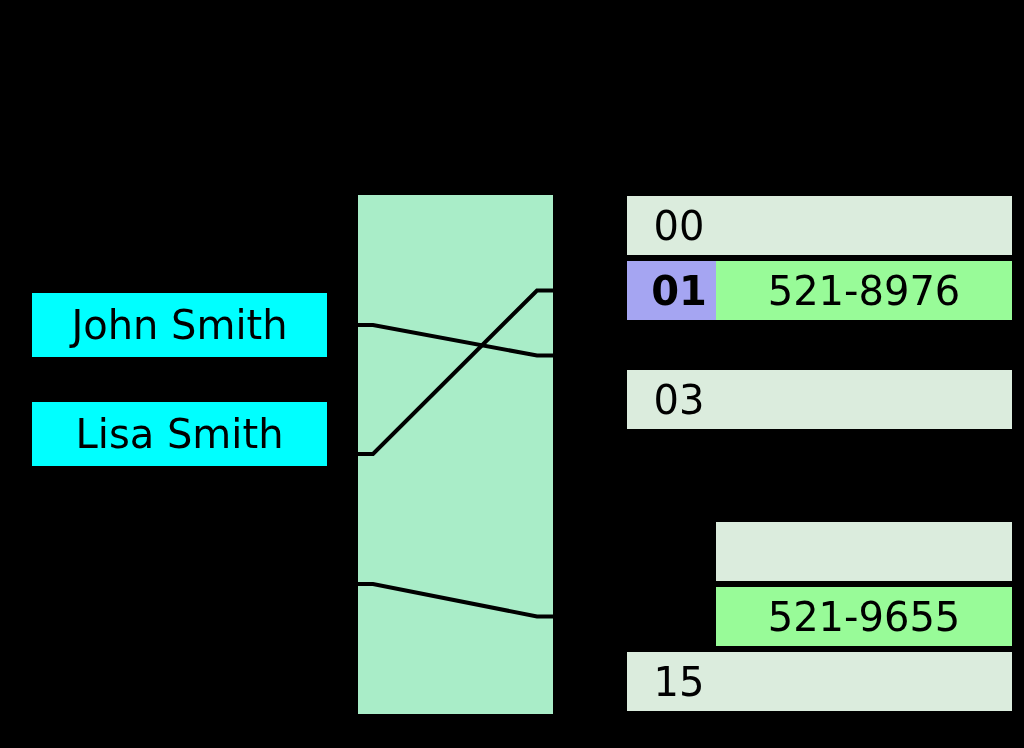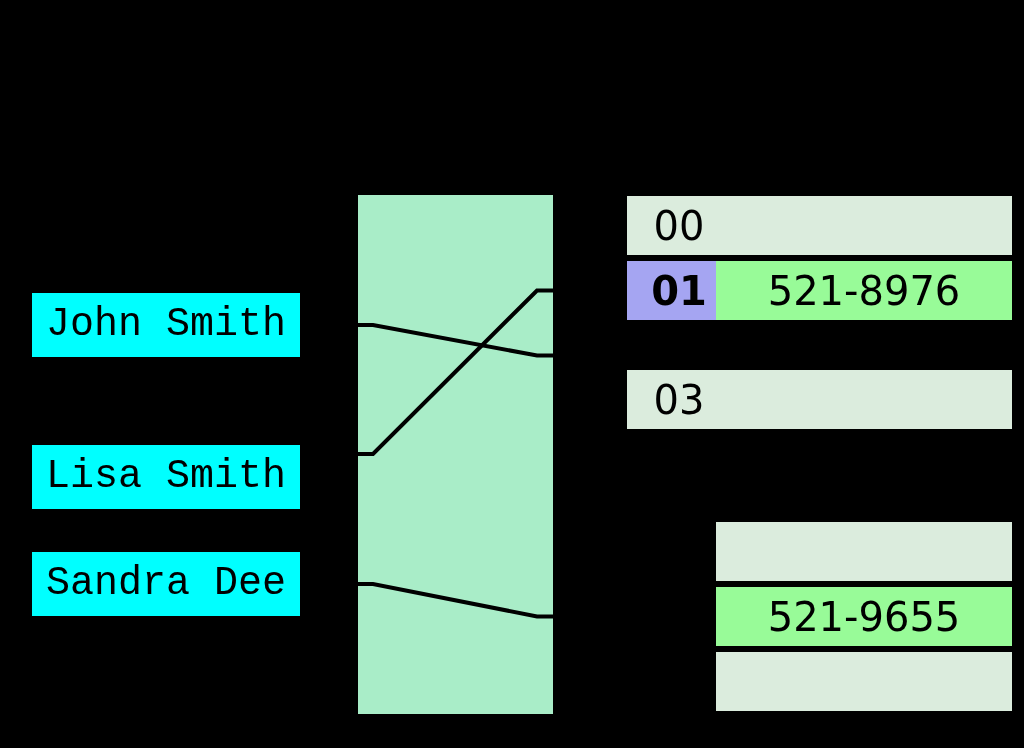--- a/index.html
+++ b/index.html
@@ -13,30 +13,29 @@
     width: 1024px;
     height: 748px;
     background: var(--background, #000);
     overflow: hidden;
     font-family: "DejaVu Sans", "Liberation Sans", sans-serif;
     color: var(--text, #000);
   }
   .key-box {
     position: absolute;
     left: 32px;
-    width: 268px;
+    width: 295px;
     height: 64px;
     background: var(--key-fill, #00FFFF);
     display: flex;
     align-items: center;
     justify-content: center;
     font-size: 40px;
     line-height: 1;
     white-space: nowrap;
-    font-family: Liberation Mono, monospace;
   }
   .hash-box {
     position: absolute;
     left: 358px;
     top: 195px;
     width: 195px;
     height: 519px;
     background: var(--hash-box-fill, #A9EDC8);
   }
   .links-svg {
@@ -86,22 +85,21 @@
   .value-cell.filled {
     background: var(--value-fill, #98FB98);
   }
 </style>
 </head>
 <body>
 
 <div class="canvas" style="--background: #000000; --key-fill: #00FFFF; --hash-box-fill: #A9EDC8; --bucket-empty-fill: #DBECDD; --bucket-occupied-fill: #A5A5F2; --value-fill: #98FB98; --line: #000000; --text: #000000;">
 
   <div class="key-box" style="top:293px">John Smith</div>
-  <div class="key-box" style="top:445px">Lisa Smith</div>
-  <div class="key-box" style="top:552px">Sandra Dee</div>
+  <div class="key-box" style="top:402px">Lisa Smith</div>
 
   <div class="hash-box"></div>
 
   <svg class="links-svg" viewBox="0 0 1024 748" xmlns="http://www.w3.org/2000/svg">
       <polyline points="327,325 373,325 537,355.5 627,355.5"></polyline>
       <polyline points="327,454 373,454 537,290.5 627,290.5"></polyline>
       <polyline points="327,584 373,584 537,616.5 627,616.5"></polyline>
     </svg>
 
   <div class="bucket-row" style="top:196px">
@@ -117,16 +115,17 @@
     <div class="cell value-cell"></div>
   </div>
 
   <div class="bucket-row" style="top:522px">
     <div class="cell value-cell"></div>
   </div>
   <div class="bucket-row" style="top:587px">
     <div class="cell value-cell filled">521-9655</div>
   </div>
   <div class="bucket-row" style="top:652px">
+    <div class="cell bucket-cell">15</div>
     <div class="cell value-cell"></div>
   </div>
 
 </div>
 
 </body></html>

